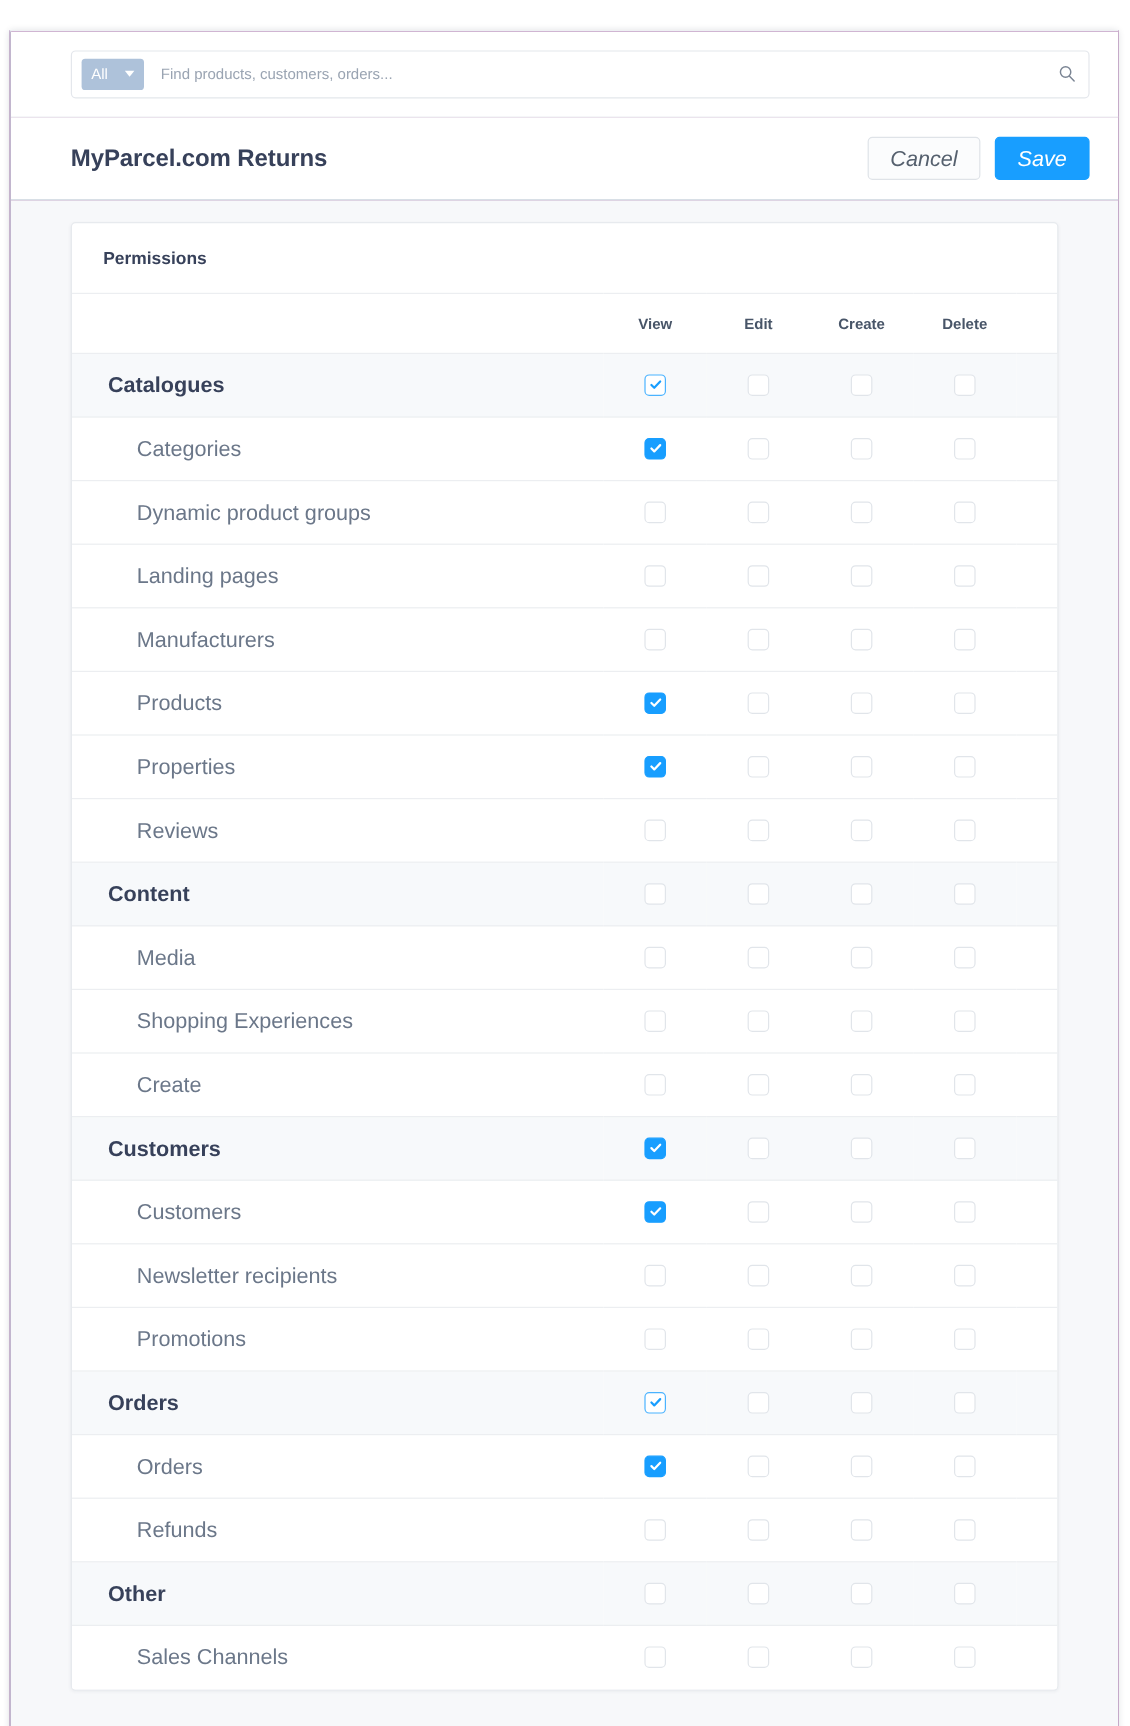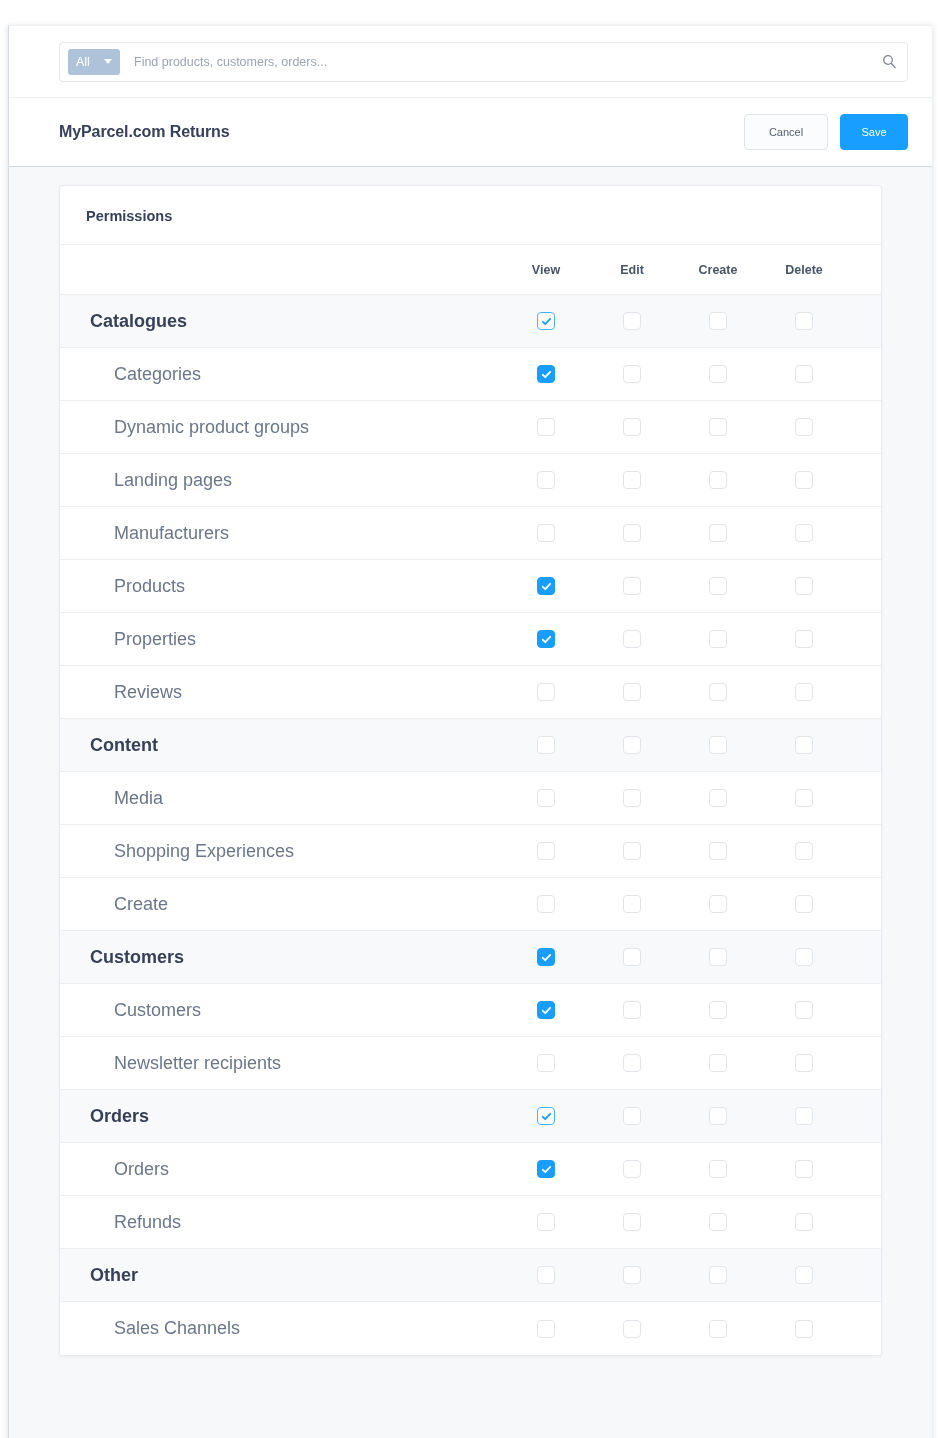--- a/index.html
+++ b/index.html
@@ -86,37 +86,38 @@
     background: #ffffff;
     height: 69px;
     box-sizing: border-box;
     padding: 0 24px 0 50px;
     display: flex;
     align-items: center;
     justify-content: space-between;
     border-bottom: 1px solid #cfd7e0;
   }
   .page-title {
-    font-size: 16px;
+    font-size: 20px;
     font-weight: bold;
     color: #37415a;
     letter-spacing: -0.1px;
   }
   .btn-row { display: flex; gap: 12px; align-items: center; }
   .btn {
     height: 34px;
     border-radius: 4px;
-    font-size: 11px;
+    font-size: 18px;
     display: flex;
     align-items: center;
     justify-content: center;
     padding: 17px 18px;
     cursor: pointer;
     box-sizing: border-box;
     font-family: inherit;
+    font-style: italic;
   }
   .btn-cancel {
     background: #fbfcfd;
     border: 1px solid #dfe3e8;
     color: #55606e;
     min-width: 84px;
   }
   .btn-save {
     background: #189eff;
     border: 1px solid #189eff;
@@ -399,20 +400,28 @@
               <td class="cb"><span class="chk off"></span></td>
             </tr>
             <tr class="row child">
               <td class="label">Newsletter recipients</td>
               <td class="cb"><span class="chk off"></span></td>
               <td class="cb"><span class="chk off"></span></td>
               <td class="cb"><span class="chk off"></span></td>
               <td class="cb"><span class="chk off"></span></td>
               <td class="cb"><span class="chk off"></span></td>
             </tr>
+            <tr class="row child">
+              <td class="label">Promotions</td>
+              <td class="cb"><span class="chk off"></span></td>
+              <td class="cb"><span class="chk off"></span></td>
+              <td class="cb"><span class="chk off"></span></td>
+              <td class="cb"><span class="chk off"></span></td>
+              <td class="cb"><span class="chk off"></span></td>
+            </tr>
             <tr class="row group">
               <td class="label">Orders</td>
               <td class="cb"><span class="chk partial">
                   <svg class="tick" viewBox="0 0 12 12" fill="none" stroke="#189eff" stroke-width="2" stroke-linecap="round" stroke-linejoin="round">
                     <polyline points="2,6.3 4.6,8.9 10,3.2"></polyline>
                   </svg>
                 </span></td>
               <td class="cb"><span class="chk off"></span></td>
               <td class="cb"><span class="chk off"></span></td>
               <td class="cb"><span class="chk off"></span></td>

